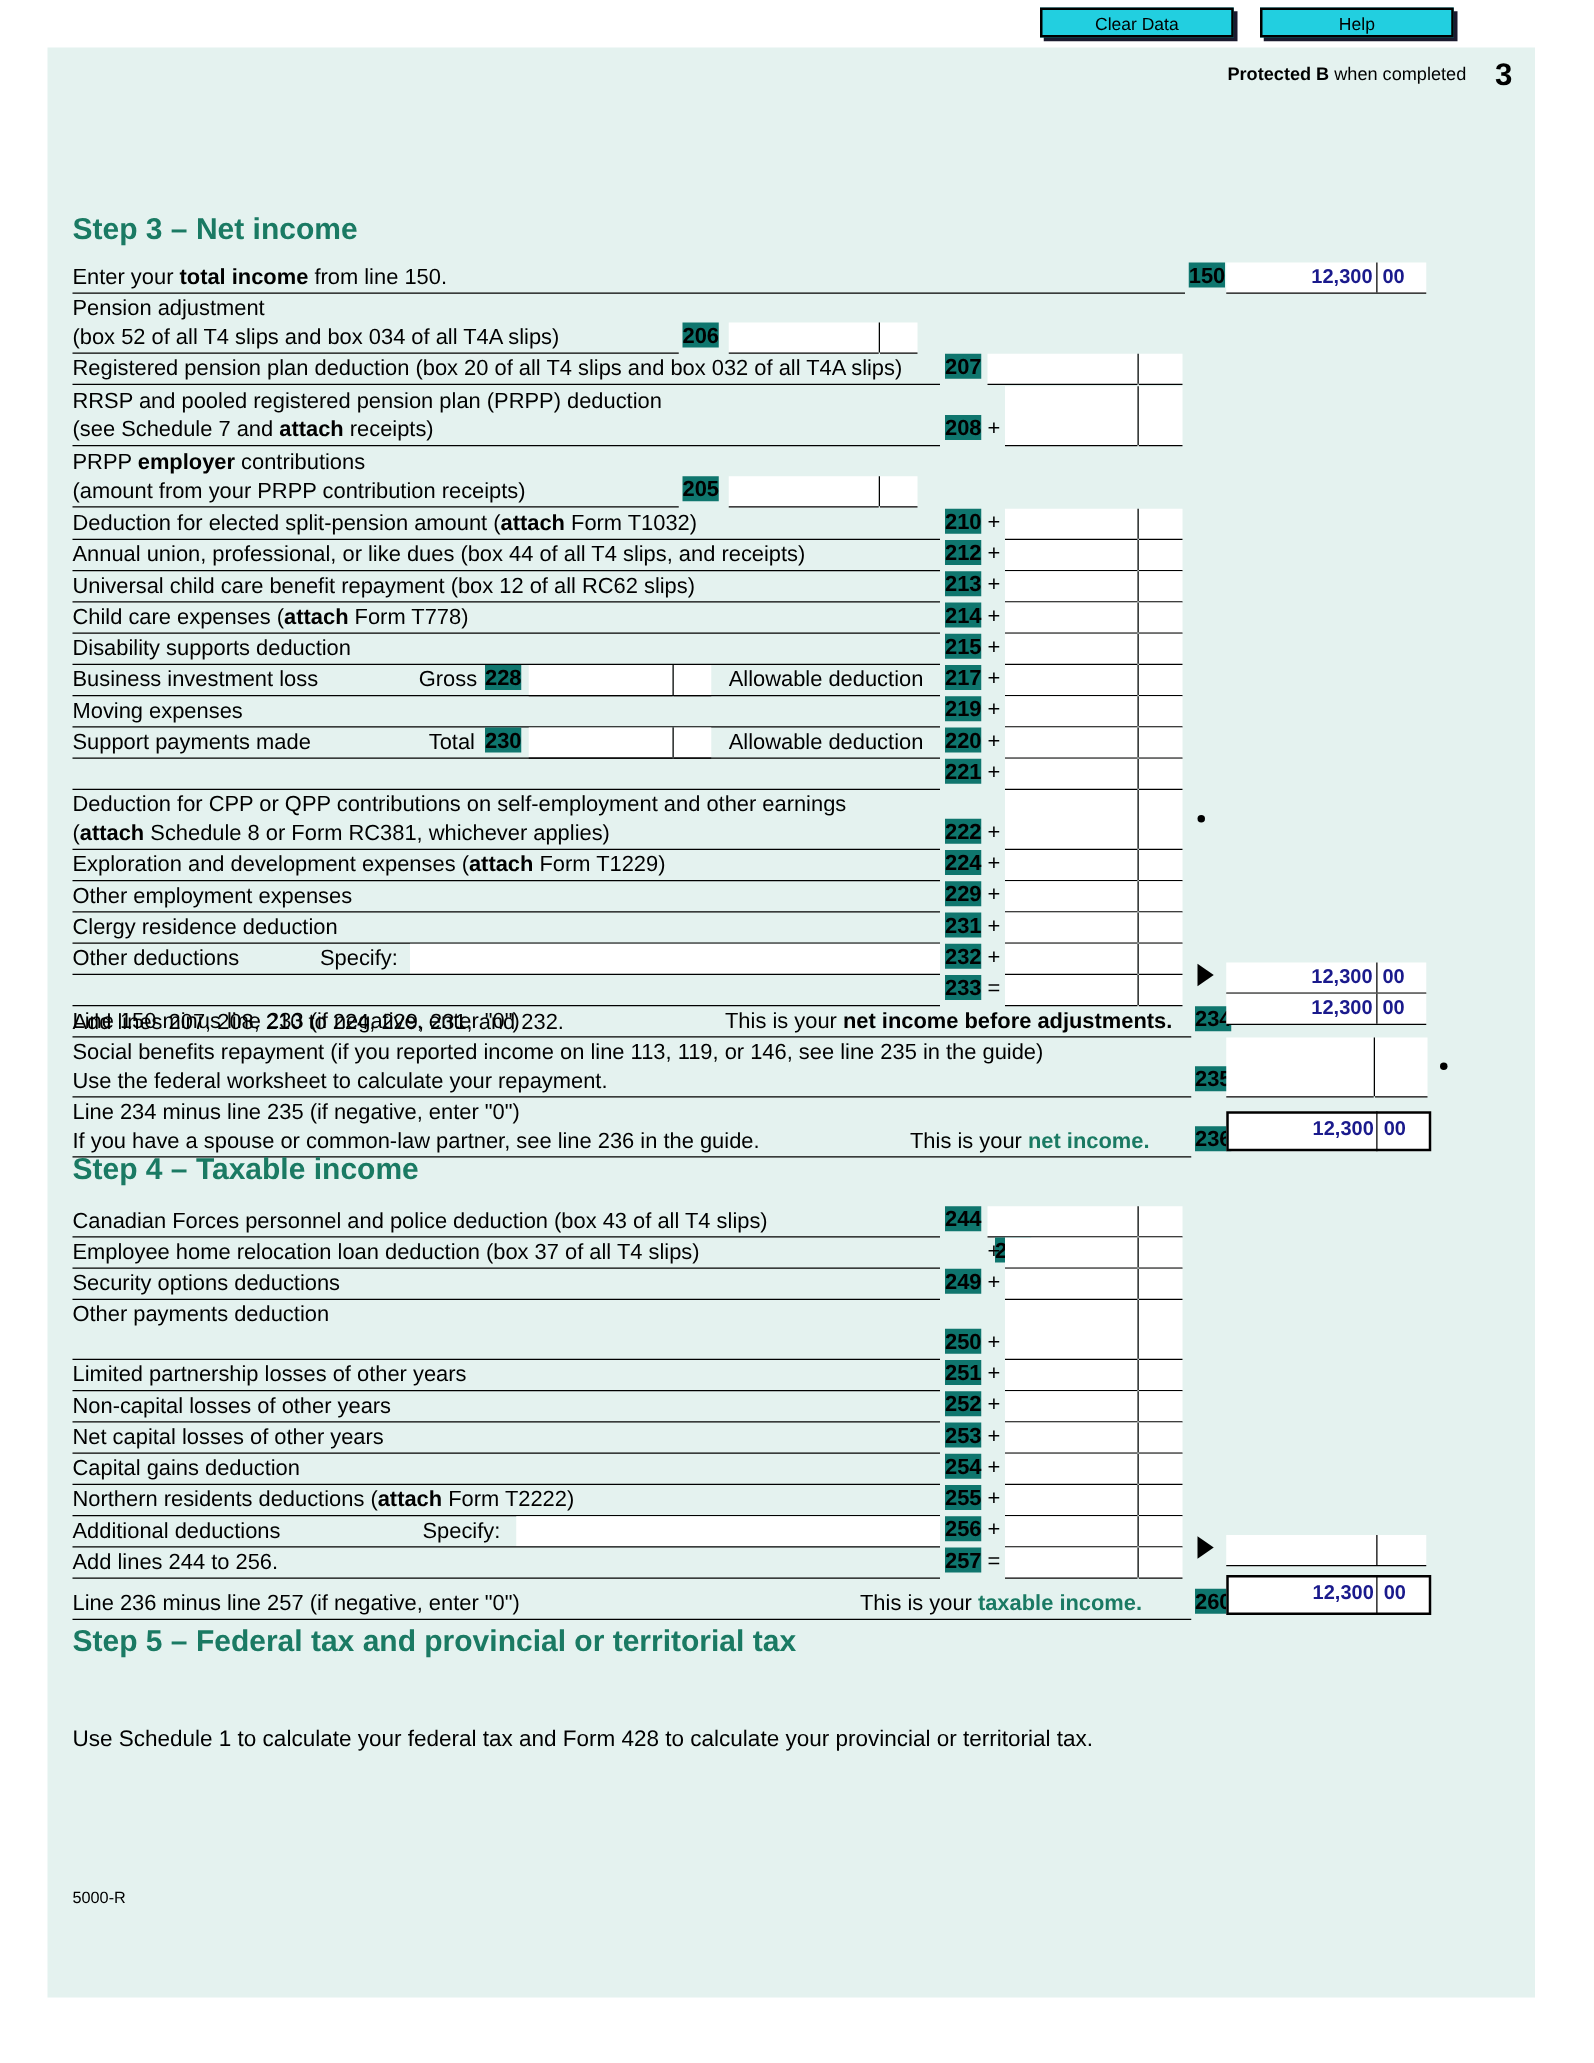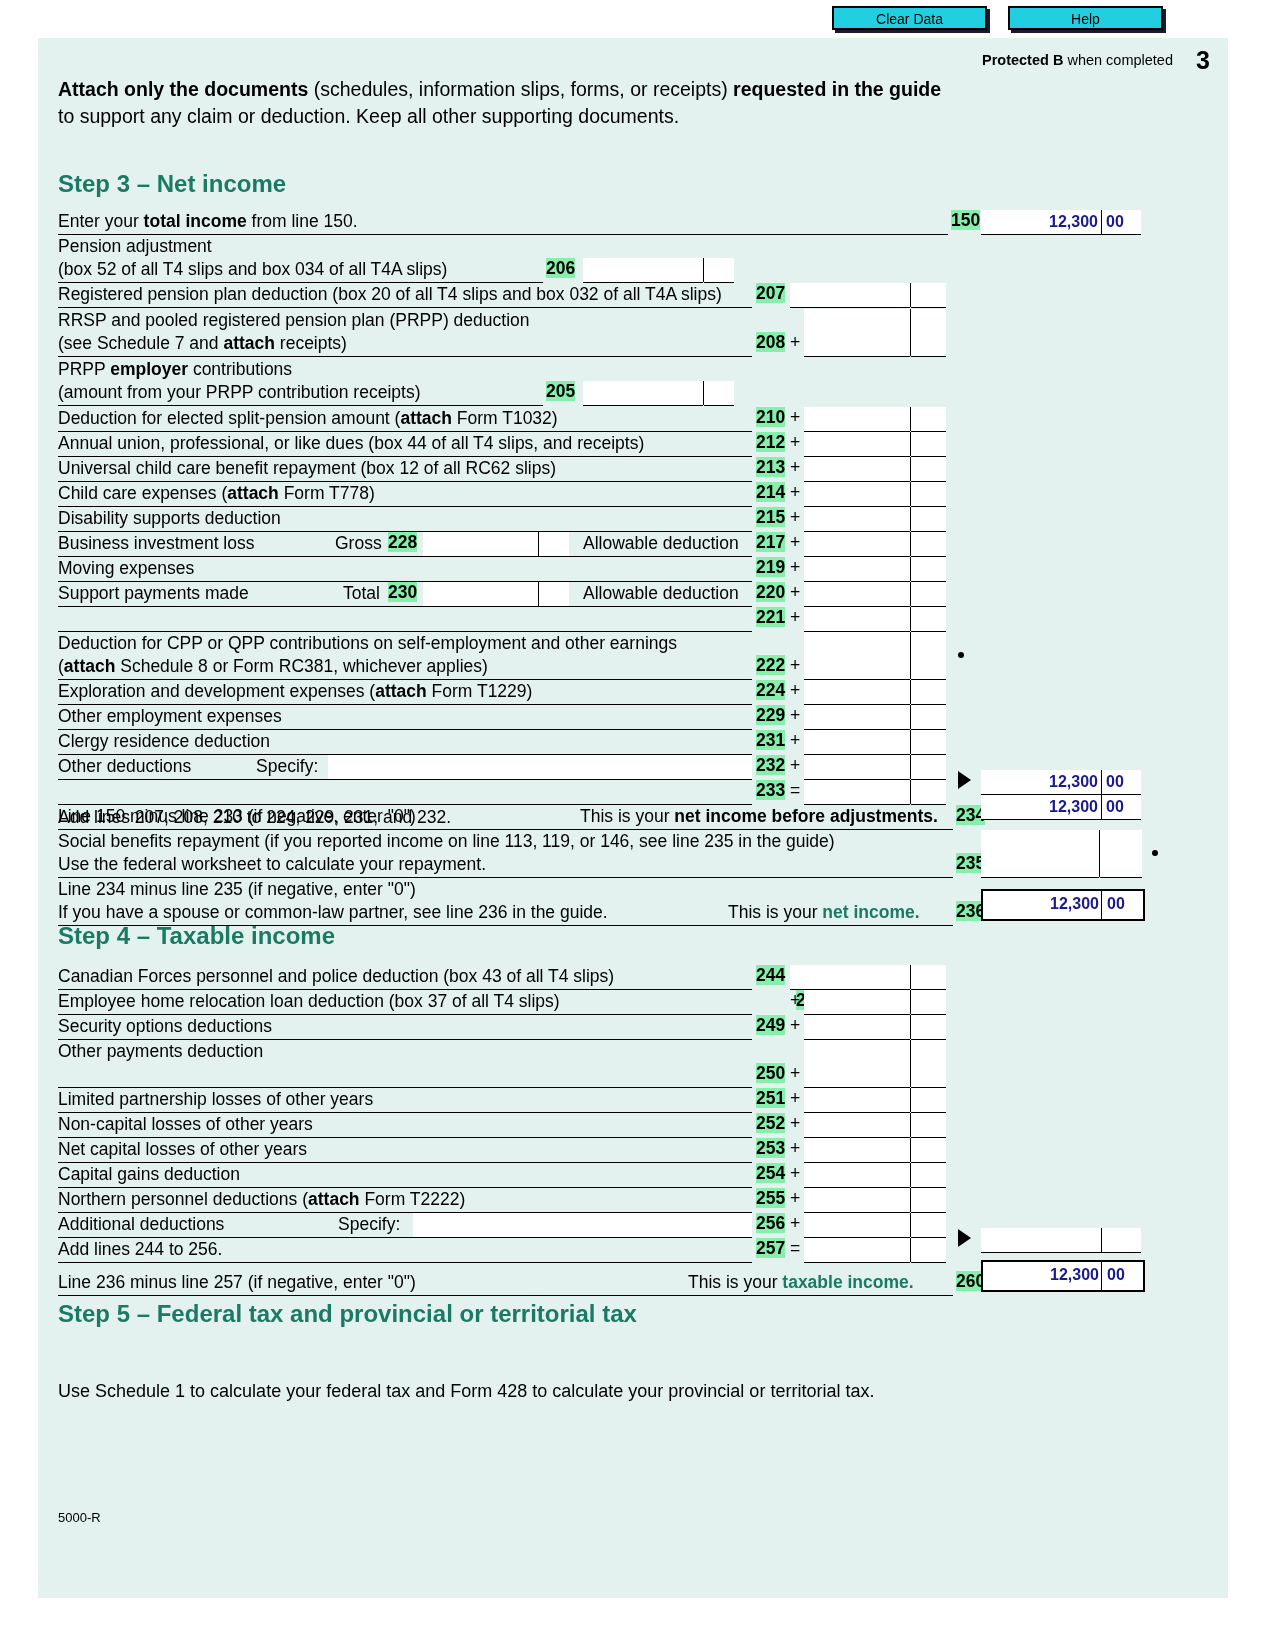--- a/index.html
+++ b/index.html
@@ -114,21 +114,21 @@
     position: absolute;
     border-bottom: 1.2px solid #000;
     height: 0;
   }
 
   
   .lineno {
     position: absolute;
     font-size: 17.5px;
     font-weight: bold;
-    background: #86efac;
+    background: #0f766e;
     text-align: left;
     line-height: 20px;
     white-space: nowrap;
   }
   .sign {
     position: absolute;
     font-size: 17.5px;
     line-height: 20px;
   }
 
@@ -242,24 +242,20 @@
 </div>
 
 <div class="sheet">
 
   <div class="protected">
     <b>Protected B</b>
     <span class="light">when completed</span>
   </div>
   <div class="pagenum">3</div>
 
-  <div class="intro">
-    <b>Attach only the documents</b><span> (schedules, information slips, forms, or receipts) </span><b>requested in the guide</b><br>
-    <span>to support any claim or deduction. Keep all other supporting documents.</span>
-  </div>
 
   <div class="step-head" id="step3-head">Step 3 – Net income</div>
 
   <div class="label" style="left:20px; top:172px;">
     <span>Enter your </span><b>total income</b><span> from line 150.</span>
   </div>
   <div class="leader" style="left:20px; top:196px; width:890px;"></div>
   <div class="lineno" style="left:913px; top:172px;">150</div>
   <div class="amtbox" style="left:943px; top:172px; width:160px;">
     <div class="divider" style="left:120px;"></div>
@@ -549,21 +545,21 @@
 
   <div class="label" style="left:20px; top:1125px;">Capital gains deduction</div>
   <div class="leader" style="left:20px; top:1149px; width:694px;"></div>
   <div class="lineno" style="left:718px; top:1125px;">254</div>
   <div class="sign" style="left:752px; top:1125px;">+</div>
   <div class="field" style="left:766px; top:1125px; width:106px;"></div>
   <div class="field" style="left:873px; top:1125px; width:35px;"></div>
   <div class="vline" style="left:872px; top:1125px; height:24px;"></div>
 
   <div class="label" style="left:20px; top:1150px;">
-    <span>Northern personnel deductions (</span><b>attach</b><span> Form T2222)</span>
+    <span>Northern residents deductions (</span><b>attach</b><span> Form T2222)</span>
   </div>
   <div class="leader" style="left:20px; top:1174px; width:694px;"></div>
   <div class="lineno" style="left:718px; top:1150px;">255</div>
   <div class="sign" style="left:752px; top:1150px;">+</div>
   <div class="field" style="left:766px; top:1150px; width:106px;"></div>
   <div class="field" style="left:873px; top:1150px; width:35px;"></div>
   <div class="vline" style="left:872px; top:1150px; height:24px;"></div>
 
   <div class="label" style="left:20px; top:1175px;">Additional deductions</div>
   <div class="label" style="left:300px; top:1175px;">Specify:</div>

